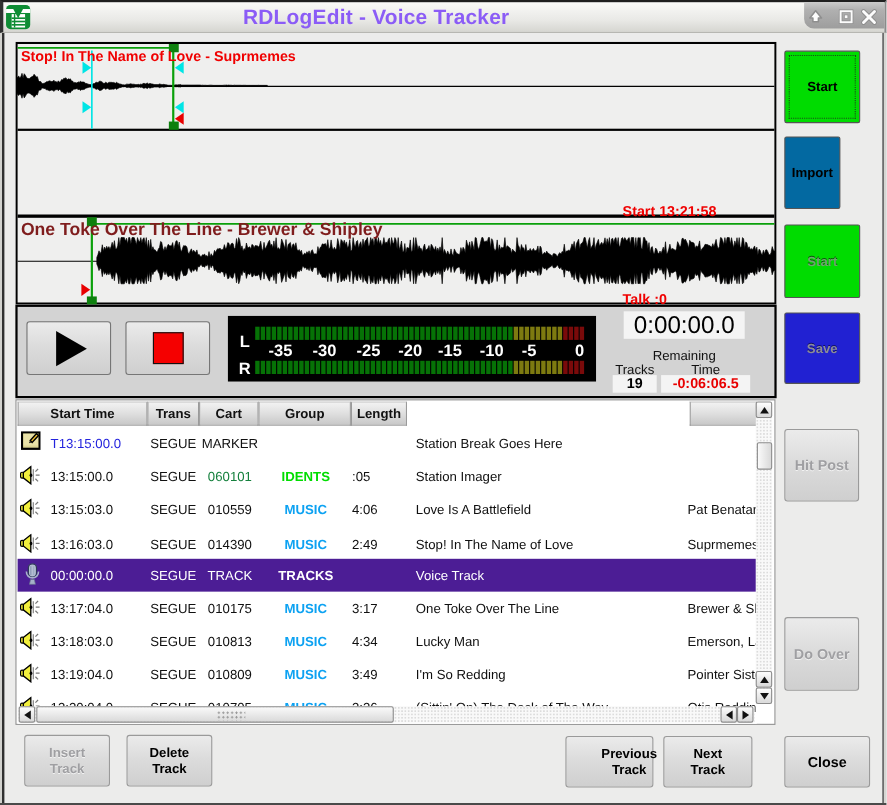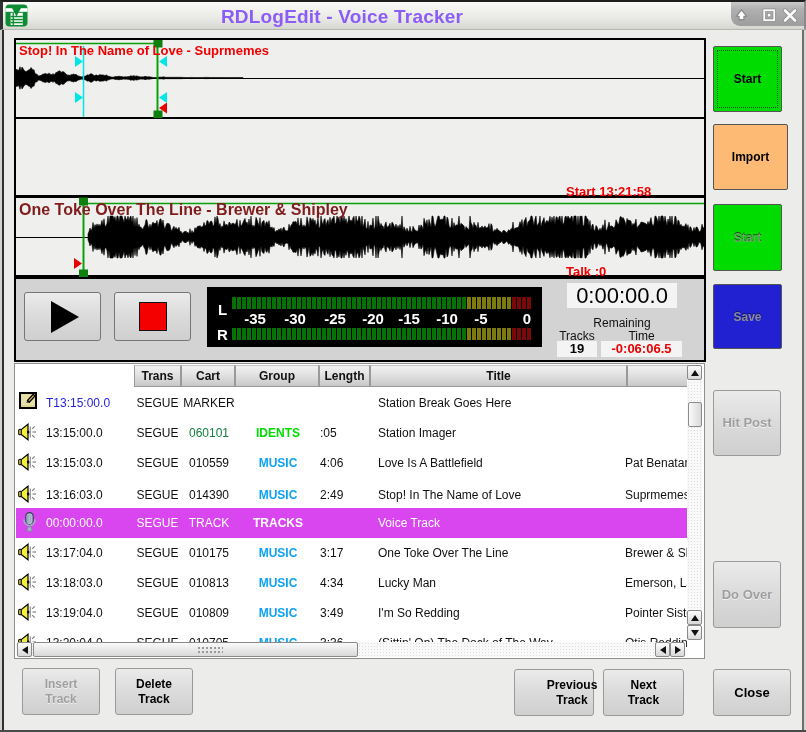--- a/index.html
+++ b/index.html
@@ -24,21 +24,21 @@
 .cbtn { position:absolute; border:1px solid #555; border-radius:2px; font-weight:bold; font-size:12px;
   display:flex; align-items:center; justify-content:center; }
 
 #ctrl { left:14px; top:277px; width:692px; height:85px; background:#d3d3d3; border:2px solid #000; }
 
 #table { left:14px; top:363px; width:691px; height:296px; background:#fff; border:1px solid #8f8f8f; }
 .hcell { position:absolute; top:1px; height:22px; background:linear-gradient(#f2f2f2,#dfdfdf 50%,#c8c8c8);
   border:1px solid #9a9a9a; border-top:1px solid #c6c6c6; font-size:12px; font-weight:bold; color:#111;
   display:flex; align-items:center; justify-content:center; }
 .row { position:absolute; left:1px; width:672px; height:30px; background:#fff; overflow:hidden; }
-.row.sel { background:#d946ef;text-decoration:underline; }
+.row.sel { background:#4c1d95;text-decoration:underline; }
 .cell { position:absolute; font-size:12px; color:#101010; top:8px; white-space:nowrap; }
 .r { }
 .c { text-align:center; }
 </style></head>
 <body>
 
 <div class="abs" id="titlebar"></div>
 <div class="abs" id="title-text">RDLogEdit - Voice Tracker</div>
 <div class="abs" id="winbtns"></div>
 <div class="abs" id="frameL"></div>
@@ -242,32 +242,32 @@
 <text x="320" y="37" fill="#fff" font-size="15" font-weight="bold" text-anchor="middle" font-family="Liberation Sans">0</text>
 </svg>
 <div class="abs" style="left:567px; top:283px; width:110px; height:25px; background:#f4f4f4; color:#000; font-size:22px; text-align:center; line-height:25px;">0:00:00.0</div>
 <div class="abs" style="left:567px; top:316px; width:110px; text-align:center; font-size:12px; color:#111;">Remaining</div>
 <div class="abs" style="left:557px; top:329px; width:40px; text-align:center; font-size:12px; color:#111;">Tracks</div>
 <div class="abs" style="left:601px; top:329px; width:81px; text-align:center; font-size:12px; color:#111;">Time</div>
 <div class="abs" style="left:557px; top:341px; width:40px; height:16px; background:#f4f4f4; font-size:13px; font-weight:bold; text-align:center; line-height:16px; color:#000;">19</div>
 <div class="abs" style="left:601px; top:341px; width:81px; height:16px; background:#f4f4f4; font-size:13px; font-weight:bold; text-align:center; line-height:16px; color:#e80000;">-0:06:06.5</div>
 
 <div class="cbtn" style="left:713px; top:46px; width:69px; height:66px; background:#00dc00; color:#000;"><div style="position:absolute; left:3px; top:3px; right:3px; bottom:3px; border:1px dotted #1a4a1a;"></div>Start</div>
-<div class="cbtn" style="left:713px; top:124px; width:75px; height:66px; background:#fdba74; color:#000;">Import</div>
+<div class="cbtn" style="left:713px; top:124px; width:51px; height:66px; background:#0369a1; color:#000;">Import</div>
 <div class="cbtn" style="left:713px; top:204px; width:69px; height:67px; background:#00dc00; color:#6da56d; text-shadow:0 -1px 0 #0a560a;">Start</div>
 <div class="cbtn" style="left:713px; top:284px; width:69px; height:65px; background:#2121d2; color:#8b8b9a; text-shadow:0 -1px 0 #111166;">Save</div>
 <div class="btn dis" style="left:713px; top:390px; width:68px; height:66px; font-size:13px;">Hit Post</div>
 <div class="btn dis" style="left:713px; top:561px; width:68px; height:67px; font-size:13px;">Do Over</div>
 
 <div class="abs" id="table">
+    <div class="hcell" style="left:1px; width:118px;">Start Time</div>
 <div class="hcell" style="left:119px; width:47px;">Trans</div>
 <div class="hcell" style="left:166px; width:54px;">Cart</div>
 <div class="hcell" style="left:220px; width:84px;">Group</div>
 <div class="hcell" style="left:304px; width:51px;">Length</div>
-<div class="hcell" style="left:355px; width:257px;">Title</div>
 <div class="hcell" style="left:612px; width:61px;"></div>
 <div class="row" style="top:24px;">
 <div class="abs" style="left:3px; top:4px;"><svg width="18" height="17" viewBox="0 0 18 17">
 <rect x="1" y="1" width="16" height="15" fill="#ddd695" stroke="#000" stroke-width="2"></rect>
 <rect x="2.5" y="2.5" width="13" height="10.5" fill="#e9e2a8"></rect>
 <path d="M8.5,8.5 L14.2,2.2 L16,4 L10.2,10.2 Z" fill="#f0c030" stroke="#000" stroke-width="1.3"></path>
 <path d="M8.3,8.7 L7.2,11 L9.8,10.3 Z" fill="#1a1a1a"></path>
 </svg></div>
 <div class="cell r" style="left:30px; width:80px; color:#2424dd; font-weight:normal;">T13:15:00.0</div>
 <div class="cell c" style="left:118px; width:47px; color:#101010;">SEGUE</div>

